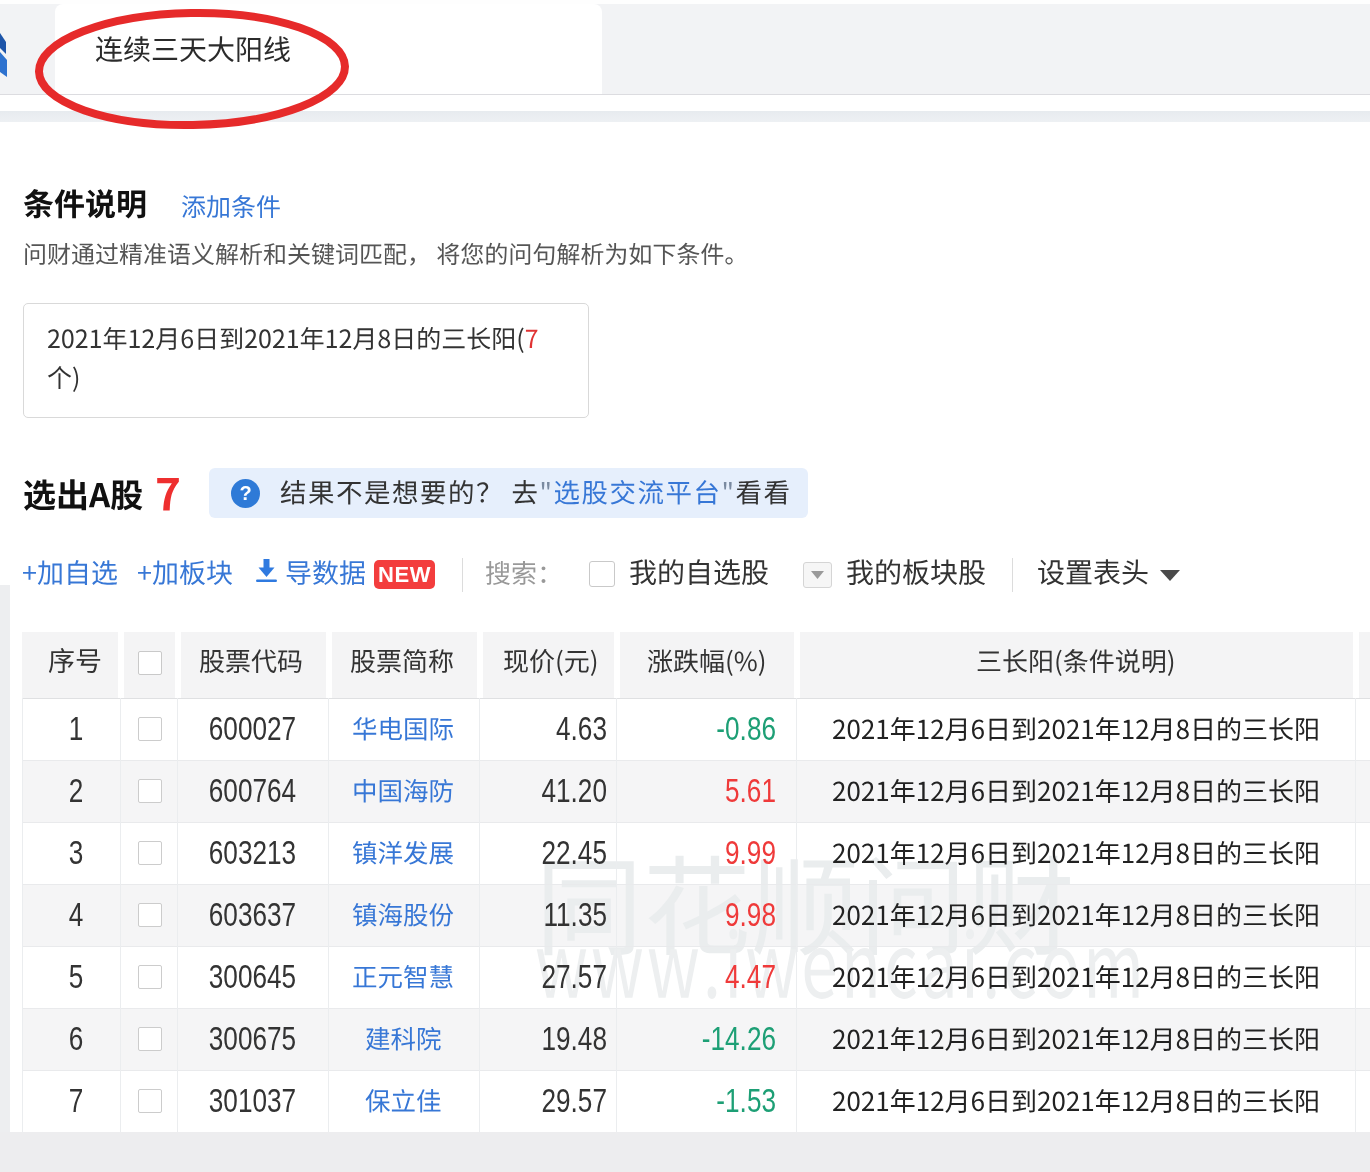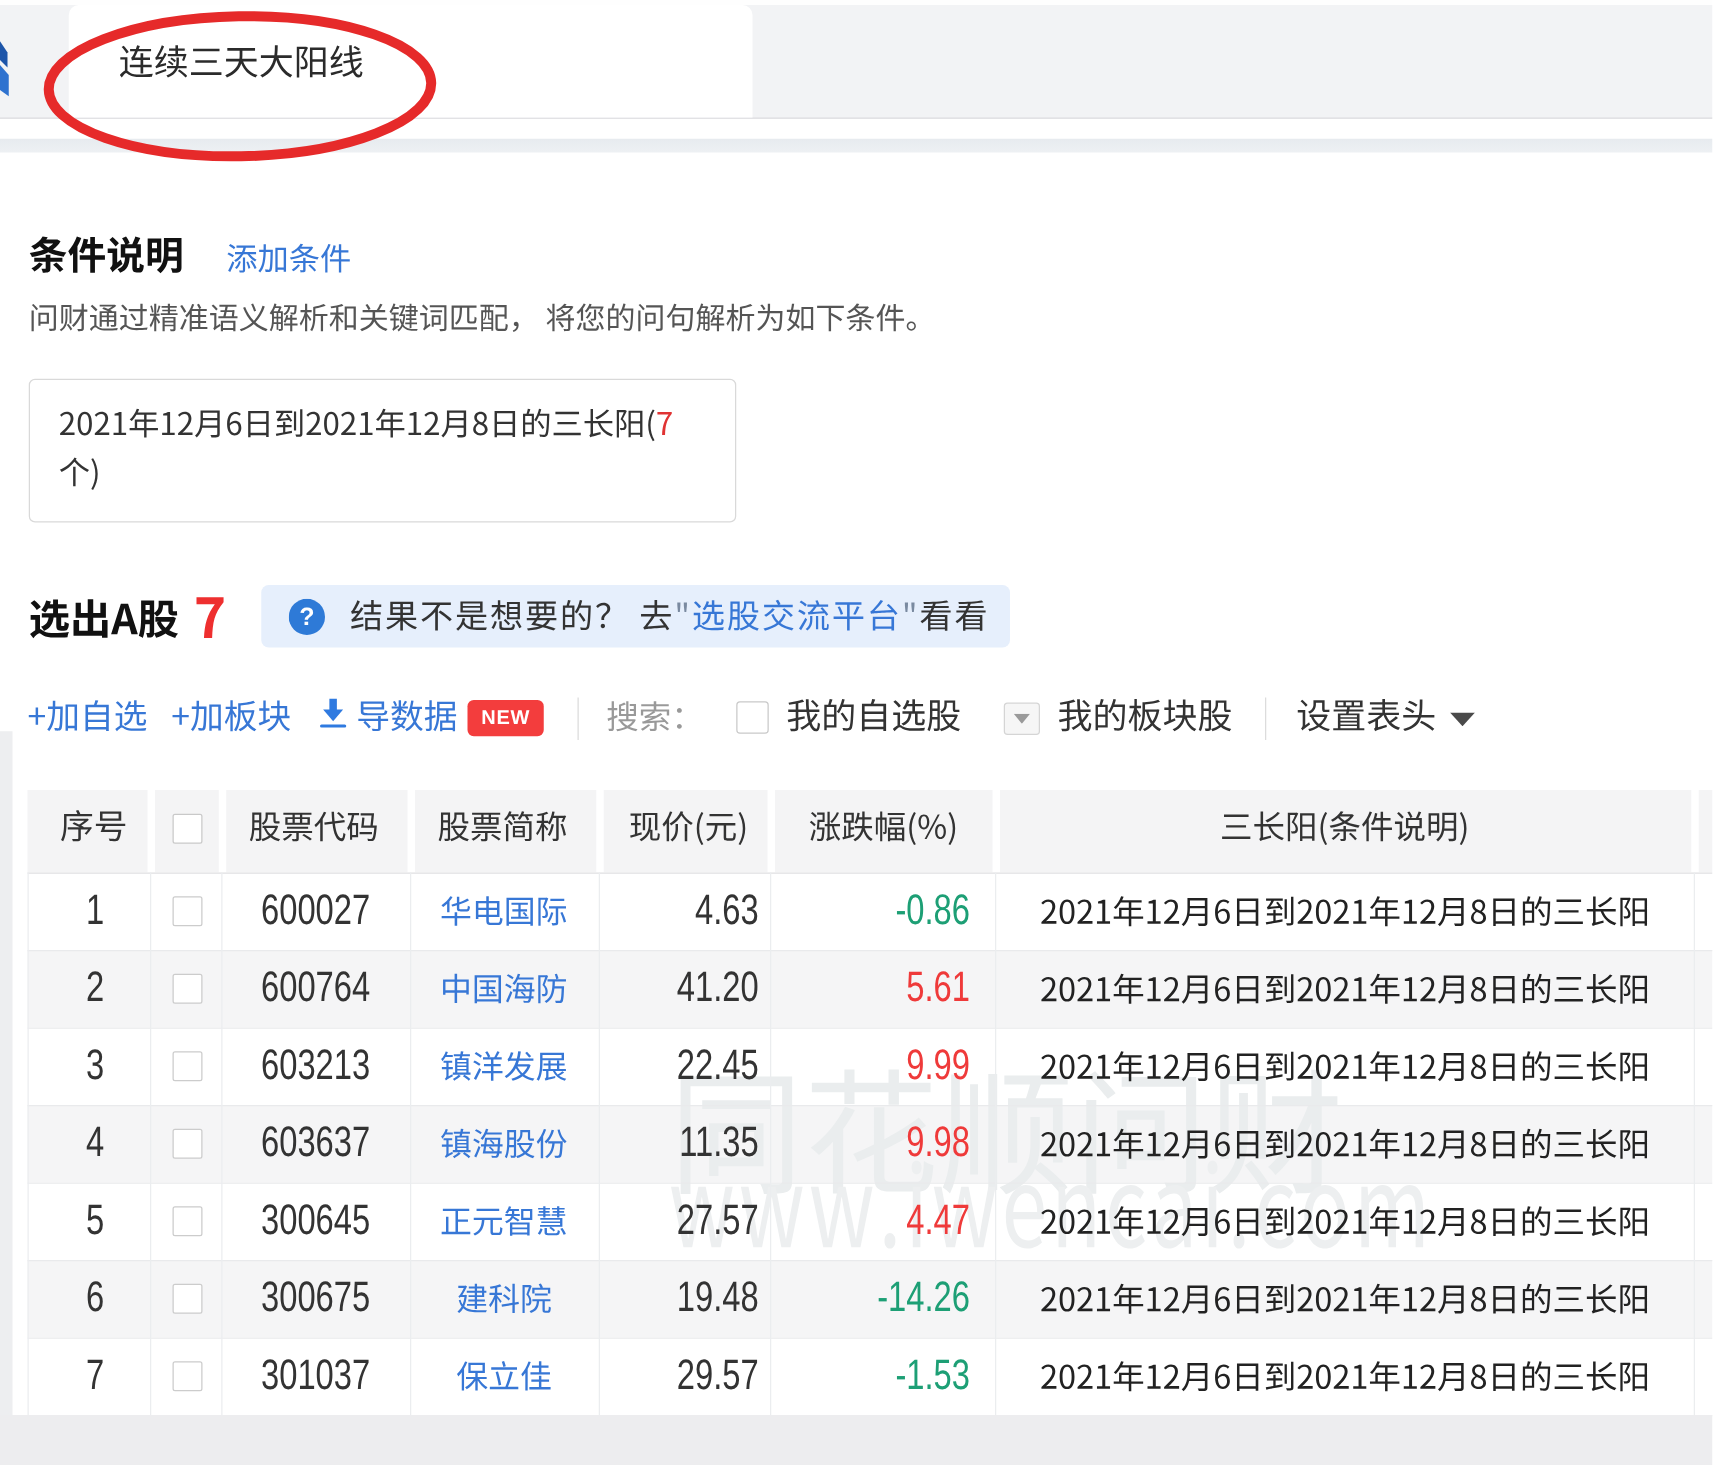--- a/index.html
+++ b/index.html
@@ -359,21 +359,21 @@
   </svg>
 <svg style="position:absolute;left:285.0px;top:558.2px;overflow:visible;" width="81.0" height="32.9">
     <g transform="translate(0,24.84) scale(0.02700,-0.02700)">
       <g fill="#3777d6">
         <use href="#r5bfc" x="0"></use>
         <use href="#r6570" x="1000"></use>
         <use href="#r636e" x="2000"></use>
       </g>
     </g>
   </svg>
-<div style="position:absolute;left:374px;top:560px;width:61px;height:29px;background:#f33d3d;border-radius:5px;color:#fff;font-weight:bold;font-size:16px;letter-spacing:0.5px;line-height:29px;text-align:center;font-family:'Liberation Sans',sans-serif">NEW</div>
+<div style="position:absolute;left:374px;top:560px;width:61px;height:29px;background:#f33d3d;border-radius:5px;color:#fff;font-weight:bold;font-size:22px;letter-spacing:0.5px;line-height:29px;text-align:center;font-family:'Liberation Sans',sans-serif">NEW</div>
 <div style="position:absolute;left:462px;top:558px;width:1px;height:34px;background:#dcdcdc"></div>
 <svg style="position:absolute;left:485.0px;top:559.1px;overflow:visible;" width="78.0" height="31.7">
     <g transform="translate(0,23.92) scale(0.02600,-0.02600)">
       <g fill="#999">
         <use href="#r641c" x="0"></use>
         <use href="#r7d22" x="1000"></use>
         <use href="#rff1a" x="2000"></use>
       </g>
     </g>
   </svg>

